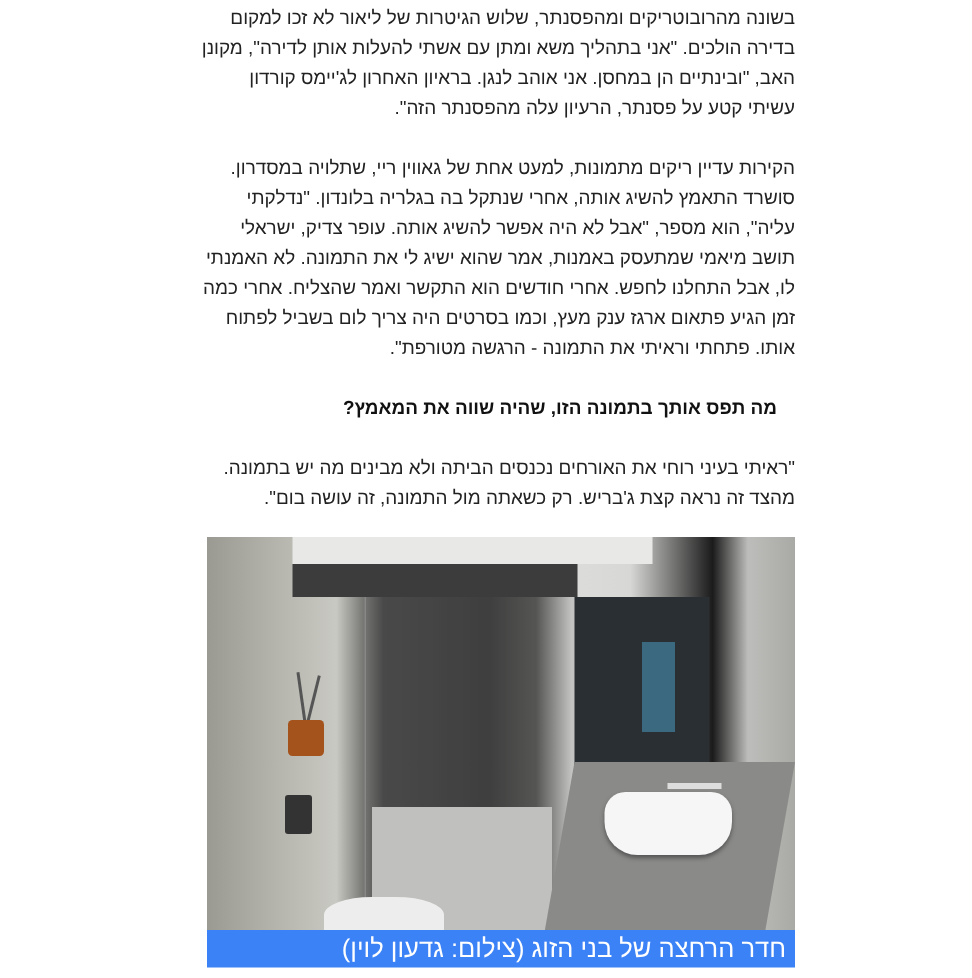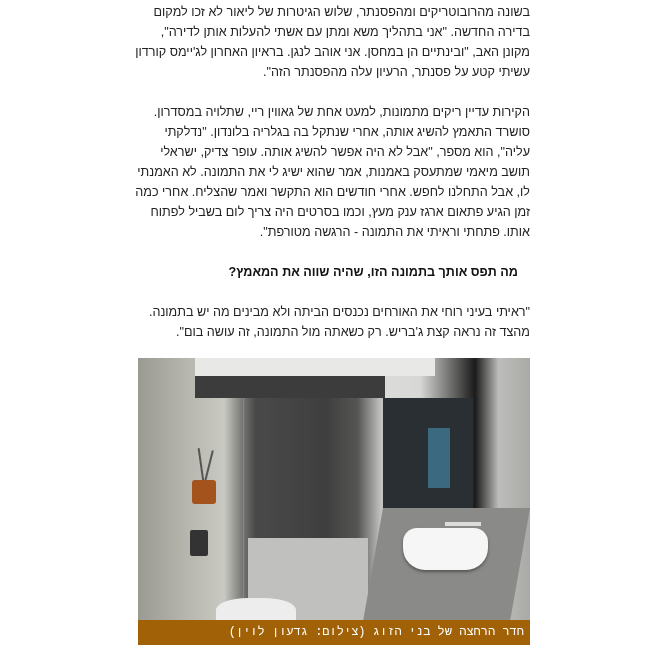--- a/index.html
+++ b/index.html
@@ -27,31 +27,31 @@
   .mirror-blue { position:absolute; left:290px; top:70px; width:22px; height:60px; background:#3b6a80; }
   .counter { position:absolute; left:245px; top:150px; width:147px; height:112px; background:#8a8a88; transform: skewX(-10deg); transform-origin: top left; }
   .sink { position:absolute; left:265px; top:170px; width:85px; height:42px; border-radius: 14px 14px 22px 22px; background:#f6f6f6; box-shadow: 0 2px 3px #555; }
   .tap { position:absolute; left:307px; top:164px; width:36px; height:4px; background:#ddd; }
   .vase { position:absolute; left:54px; top:122px; width:24px; height:24px; background:#a5531c; border-radius:3px; }
   .sticks { position:absolute; left:62px; top:90px; width:2px; height:34px; background:#555; transform: rotate(-8deg); }
   .sticks2 { position:absolute; left:70px; top:92px; width:2px; height:32px; background:#555; transform: rotate(14deg); }
   .flush { position:absolute; left:52px; top:172px; width:18px; height:26px; background:#333; border-radius:2px; }
   .front-sink { position:absolute; left:78px; top:240px; width:80px; height:30px; border-radius:40% 40% 0 0; background:#ededed; }
   .caption {
-    width: 392px; height: 25px; background: #a16207; color: #ffffff;
+    width: 392px; height: 25px; background: #3b82f6; color: #ffffff;
     direction: rtl; text-align: right;
-    font-family: Liberation Mono, monospace; font-size: 12px; line-height: 25px;
+    font-family: Liberation Sans, sans-serif; font-size: 17px; line-height: 25px;
     padding: 0 6px; box-sizing: border-box;
   }
 </style>
 </head>
 <body>
 
 <div class="article">
-  <p>בשונה מהרובוטריקים ומהפסנתר, שלוש הגיטרות של ליאור לא זכו למקום בדירה החדשה. "אני בתהליך משא ומתן עם אשתי להעלות אותן לדירה", מקונן האב, "ובינתיים הן במחסן. אני אוהב לנגן. בראיון האחרון לג'יימס קורדון עשיתי קטע על פסנתר, הרעיון עלה מהפסנתר הזה".</p>
+  <p>בשונה מהרובוטריקים ומהפסנתר, שלוש הגיטרות של ליאור לא זכו למקום בדירה הולכים. "אני בתהליך משא ומתן עם אשתי להעלות אותן לדירה", מקונן האב, "ובינתיים הן במחסן. אני אוהב לנגן. בראיון האחרון לג'יימס קורדון עשיתי קטע על פסנתר, הרעיון עלה מהפסנתר הזה".</p>
   <p>הקירות עדיין ריקים מתמונות, למעט אחת של גאווין ריי, שתלויה במסדרון. סושרד התאמץ להשיג אותה, אחרי שנתקל בה בגלריה בלונדון. "נדלקתי עליה", הוא מספר, "אבל לא היה אפשר להשיג אותה. עופר צדיק, ישראלי תושב מיאמי שמתעסק באמנות, אמר שהוא ישיג לי את התמונה. לא האמנתי לו, אבל התחלנו לחפש. אחרי חודשים הוא התקשר ואמר שהצליח. אחרי כמה זמן הגיע פתאום ארגז ענק מעץ, וכמו בסרטים היה צריך לום בשביל לפתוח אותו. פתחתי וראיתי את התמונה - הרגשה מטורפת".</p>
   <h3>מה תפס אותך בתמונה הזו, שהיה שווה את המאמץ?</h3>
   <p>"ראיתי בעיני רוחי את האורחים נכנסים הביתה ולא מבינים מה יש בתמונה. מהצד זה נראה קצת ג'בריש. רק כשאתה מול התמונה, זה עושה בום".</p>
   <p>דלת לחדר השירותים עדיין לא הותקנה, אבל גאדג'טים לא חסרים: מלחצני התאורה, דרך האסלה המתחממת והמתכווננת, וכלה בסאונה הפרטית. "אני מאוד אוהב פינוקים", מסביר סושרד, "ואם כבר משקיעים – אז הולכים עד הסוף".</p>
 </div>
 
 <div class="figure">
   <div class="photo" role="img" aria-label="modern bathroom with grey walls, glass shower, wall-hung toilet and white vessel sink">
     <div class="ceiling"></div>
     <div class="beam"></div>

